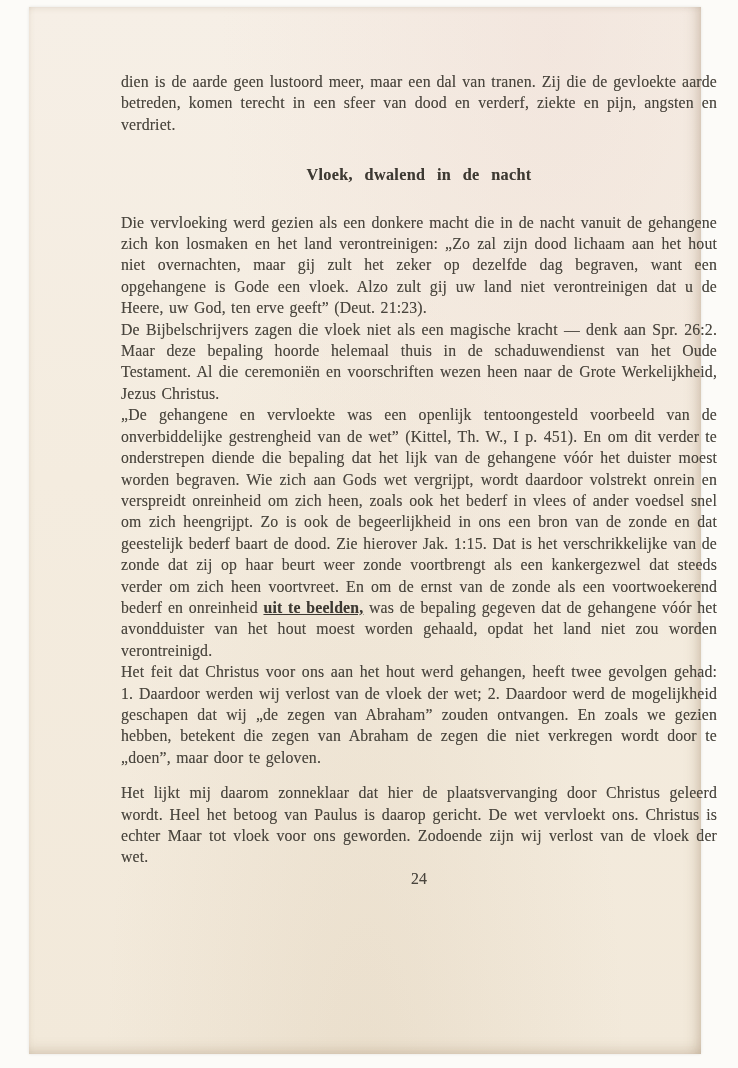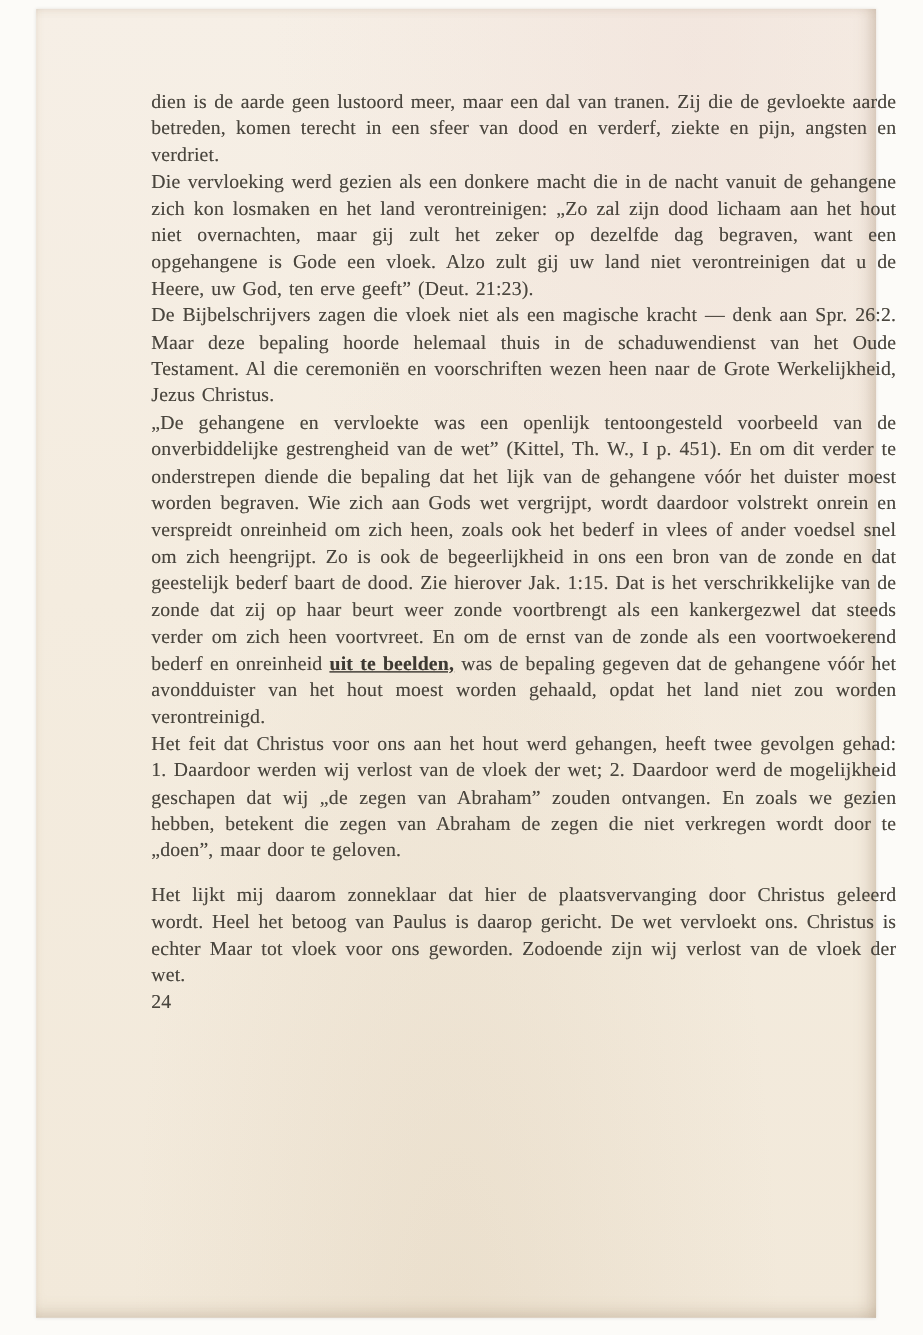--- a/index.html
+++ b/index.html
@@ -68,34 +68,35 @@
   }
   .para-gap {
     margin-top: 14px !important;
   }
   .bold-phrase {
     font-weight: bold;
     color: #3d3932;
     text-decoration: underline;
   }
   .page-number {
-    text-align: left;
+    text-align: center;
     margin: 0;
   }
 </style>
 </head>
 <body>
 
 <div class="scan-surround">
   <div class="book-page">
     <div class="page-content">
 
       <p>dien is de aarde geen lustoord meer, maar een dal van tranen. Zij die de gevloekte aarde betreden, komen terecht in een sfeer van dood en verderf, ziekte en pijn, angsten en verdriet.</p>
 
 
+      <h2 class="section-heading">Vloek, dwalend in de nacht</h2>
 
       <p>Die vervloeking werd gezien als een donkere macht die in de nacht vanuit de gehangene zich kon losmaken en het land verontreinigen: „Zo zal zijn dood lichaam aan het hout niet overnachten, maar gij zult het zeker op dezelfde dag begraven, want een opgehangene is Gode een vloek. Alzo zult gij uw land niet verontreinigen dat u de Heere, uw God, ten erve geeft” (Deut. 21:23).</p>
 
       <p>De Bijbelschrijvers zagen die vloek niet als een magische kracht — denk aan Spr. 26:2. Maar deze bepaling hoorde helemaal thuis in de schaduwendienst van het Oude Testament. Al die ceremoniën en voorschriften wezen heen naar de Grote Werkelijkheid, Jezus Christus.</p>
 
       <p><span>„De gehangene en vervloekte was een openlijk tentoongesteld voorbeeld van de onverbiddelijke gestrengheid van de wet” (Kittel, Th. W., I p. 451). En om dit verder te onderstrepen diende die bepaling dat het lijk van de gehangene vóór het duister moest worden begraven. Wie zich aan Gods wet vergrijpt, wordt daardoor volstrekt onrein en verspreidt onreinheid om zich heen, zoals ook het bederf in vlees of ander voedsel snel om zich heengrijpt. Zo is ook de begeerlijkheid in ons een bron van de zonde en dat geestelijk bederf baart de dood. Zie hierover Jak. 1:15. Dat is het verschrikkelijke van de zonde dat zij op haar beurt weer zonde voortbrengt als een kankergezwel dat steeds verder om zich heen voortvreet. En om de ernst van de zonde als een voortwoekerend bederf en onreinheid </span><span class="bold-phrase">uit te beelden,</span><span> was de bepaling gegeven dat de gehangene vóór het avondduister van het hout moest worden gehaald, opdat het land niet zou worden verontreinigd.</span></p>
 
 
 
       <p>Het feit dat Christus voor ons aan het hout werd gehangen, heeft twee gevolgen gehad: 1. Daardoor werden wij verlost van de vloek der wet; 2. Daardoor werd de mogelijkheid geschapen dat wij „de zegen van Abraham” zouden ontvangen. En zoals we gezien hebben, betekent die zegen van Abraham de zegen die niet verkregen wordt door te „doen”, maar door te geloven.</p>

